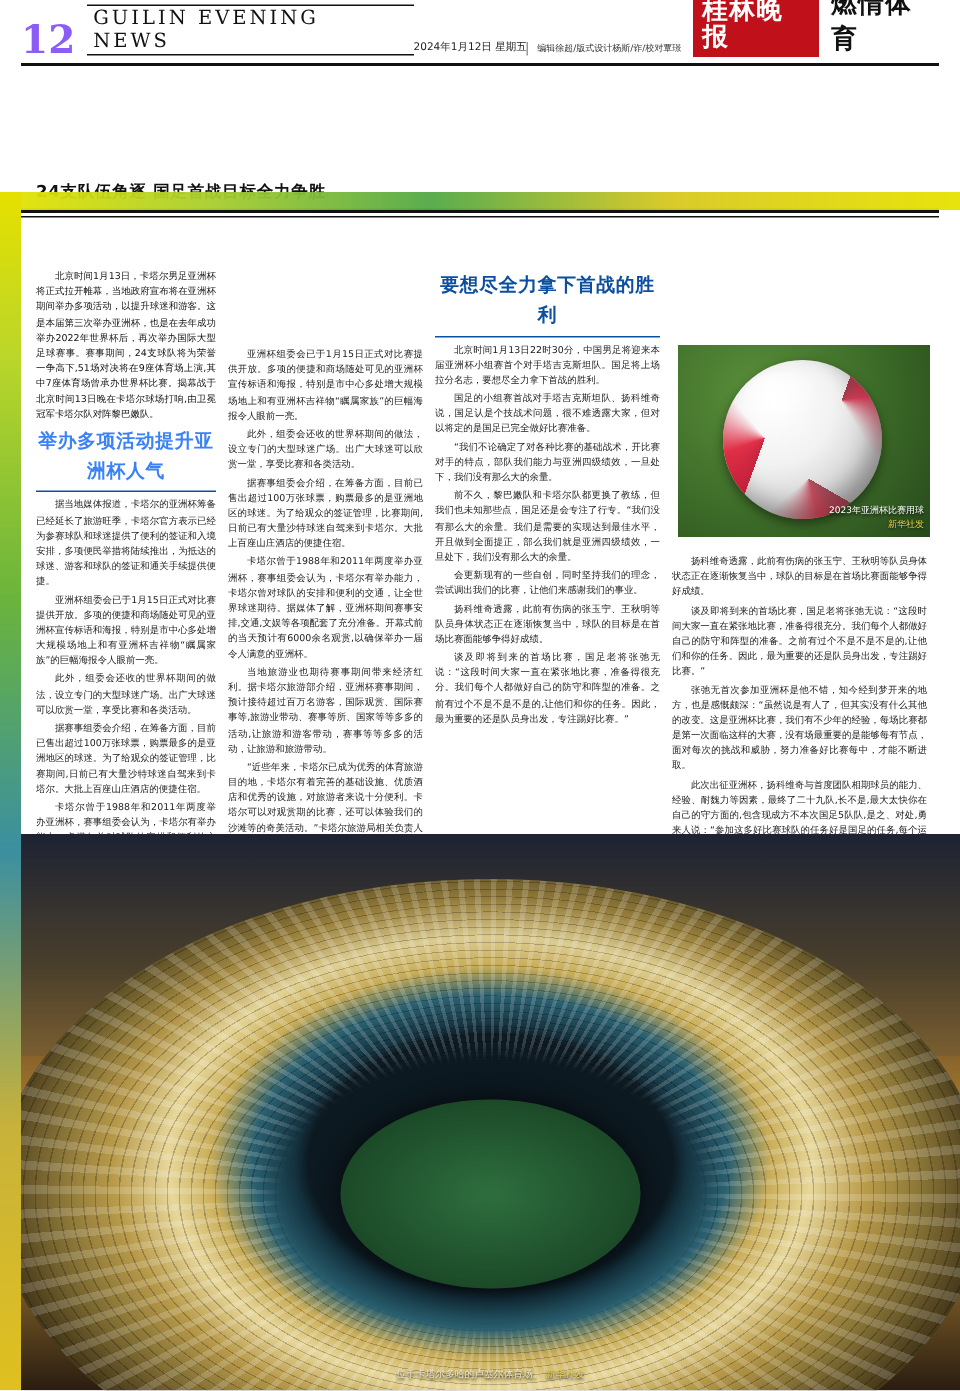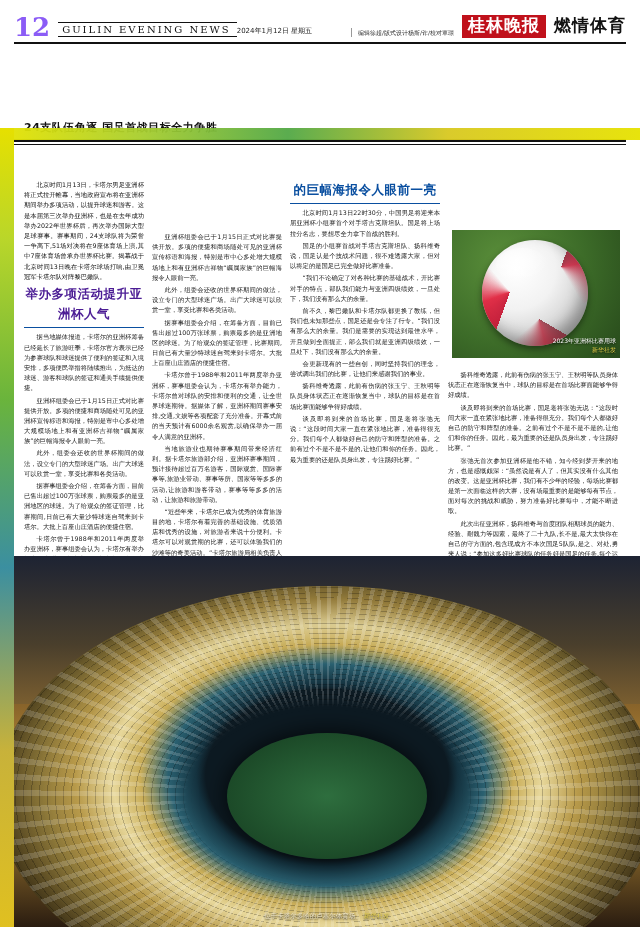--- a/index.html
+++ b/index.html
@@ -27,21 +27,21 @@
     border-bottom: 2px solid #111;
     padding-bottom: 2px;
   }
   .pageno {
     font-family: "DejaVu Serif", "Liberation Serif", serif;
     font-size: 26px; font-weight: bold; color:#8b5cf6;
     line-height: 1; margin-right: 8px;
   }
   .eng-title {
     font-family: "DejaVu Serif", "Liberation Serif", serif;
-    font-size: 10px; letter-spacing: 2px; color:#111;
+    font-size: 13px; letter-spacing: 2px; color:#111;
     border-bottom: 1px solid #111; border-top:1px solid #111;
     padding: 1px 6px 1px 4px;
     margin-bottom: 3px;
   }
   .date-line {
     font-size: 7px; color:#222; margin-left: 0; margin-bottom: 4px;
     font-family: "DejaVu Sans", "Liberation Sans", sans-serif;
     white-space: nowrap;
   }
   .masthead-right {
@@ -95,21 +95,21 @@
     opacity: 0.95;
   }
 
   
   .col { position:absolute; font-family:"DejaVu Sans","Liberation Sans",sans-serif;
          font-size:6.3px; line-height:1.62; color:#1a1a1a; text-align:justify; }
   .col p { margin:0 0 2px 0; text-indent: 2em; }
 
   .boxhead {
     font-family:"DejaVu Serif","Liberation Serif",serif;
-    font-weight:bold; color:#4c1d95; font-size:12.5px;
+    font-weight:bold; color:#3b82f6; font-size:12.5px;
     text-align:center; letter-spacing:0.5px;
     padding-bottom:3px; margin-bottom:4px;
     border-bottom: 1px solid #0a4fa0;
   }
   .boxhead.blue2 { color:#0a4fa0; }
 
   
   #col1 { left:24px; top:180px; width:120px; }
   
   #col2 { left:152px; top:232px; width:130px; }
@@ -267,21 +267,21 @@
     <p>亚洲杯组委会已于1月15日正式对比赛提供开放。多项的便捷和商场随处可见的亚洲杯宣传标语和海报，特别是市中心多处增大规模场地上和有亚洲杯吉祥物“瞩属家族”的巨幅海报令人眼前一亮。</p>
     <p>此外，组委会还收的世界杯期间的做法，设立专门的大型球迷广场。出广大球迷可以欣赏一堂，享受比赛和各类活动。</p>
     <p>据赛事组委会介绍，在筹备方面，目前已售出超过100万张球票，购票最多的是亚洲地区的球迷。为了给观众的签证管理，比赛期间,日前已有大量沙特球迷自驾来到卡塔尔。大批上百座山庄酒店的便捷住宿。</p>
     <p>卡塔尔曾于1988年和2011年两度举办亚洲杯，赛事组委会认为，卡塔尔有举办能力，卡塔尔曾对球队的安排和便利的交通，让全世界球迷期待。据媒体了解，亚洲杯期间赛事安排,交通,文娱等各项配套了充分准备。开幕式前的当天预计有6000余名观赏,以确保举办一届令人满意的亚洲杯。</p>
     <p>当地旅游业也期待赛事期间带来经济红利。据卡塔尔旅游部介绍，亚洲杯赛事期间，预计接待超过百万名游客，国际观赏、国际赛事等,旅游业带动、赛事等所、国家等等多多的活动,让旅游和游客带动，赛事等等多多的活动，让旅游和旅游带动。</p>
     <p>“近些年来，卡塔尔已成为优秀的体育旅游目的地，卡塔尔有着完善的基础设施、优质酒店和优秀的设施，对旅游者来说十分便利。卡塔尔可以对观赏期的比赛，还可以体验我们的沙滩等的奇美活动。”卡塔尔旅游局相关负责人说。</p>
     <p>本届亚洲杯于1月12日至2月10日举行，恰逢中国春节，赛事组委会对新华社记者表示，欢迎中国球迷来到万沙和中国的旅程。</p>
   </div>
 
   <div class="col" id="col3">
-    <div class="boxhead blue2">的巨幅海报令人眼前一亮</div>
+    <div class="boxhead blue2">要想尽全力拿下首战的胜利</div>
     <p>北京时间1月13日22时30分，中国男足将迎来本届亚洲杯小组赛首个对手塔吉克斯坦队。国足将上场拉分名志，要想尽全力拿下首战的胜利。</p>
     <p>国足的小组赛首战对手塔吉克斯坦队、扬科维奇说，国足认是个技战术问题，很不难透露大家，但对以将定的是国足已完全做好比赛准备。</p>
     <p>“我们不论确定了对各种比赛的基础战术，开比赛对手的特点，部队我们能力与亚洲四级绩效，一旦处下，我们没有那么大的余量。</p>
     <p>前不久，黎巴嫩队和卡塔尔队都更换了教练，但我们也未知那些点，国足还是会专注了行专。“我们没有那么大的余量。我们是需要的实现达到最佳水平，开且做到全面提正，部么我们就是亚洲四级绩效，一旦处下，我们没有那么大的余量。</p>
     <p>会更新现有的一些自创，同时坚持我们的理念，尝试调出我们的比赛，让他们来感谢我们的事业。</p>
     <p>扬科维奇透露，此前有伤病的张玉宁、王秋明等队员身体状态正在逐渐恢复当中，球队的目标是在首场比赛面能够争得好成绩。</p>
     <p>谈及即将到来的首场比赛，国足老将张弛无说：“这段时间大家一直在紧张地比赛，准备得很充分。我们每个人都做好自己的防守和阵型的准备。之前有过个不是不是不是的,让他们和你的任务。因此，最为重要的还是队员身出发，专注踢好比赛。”</p>
   </div>
 
   <div class="ball-photo">

